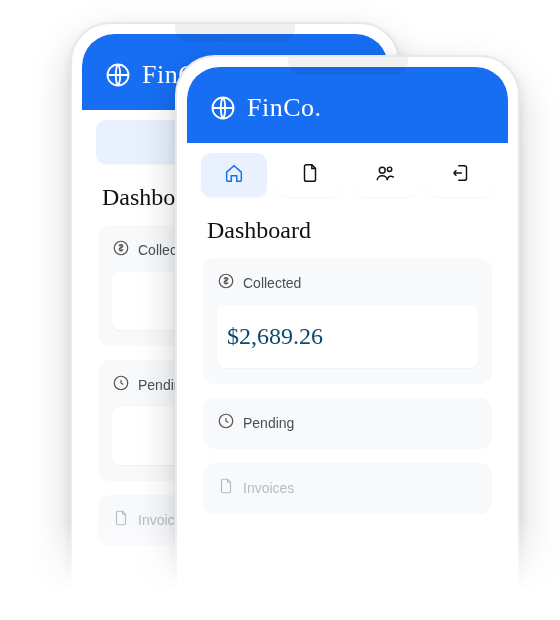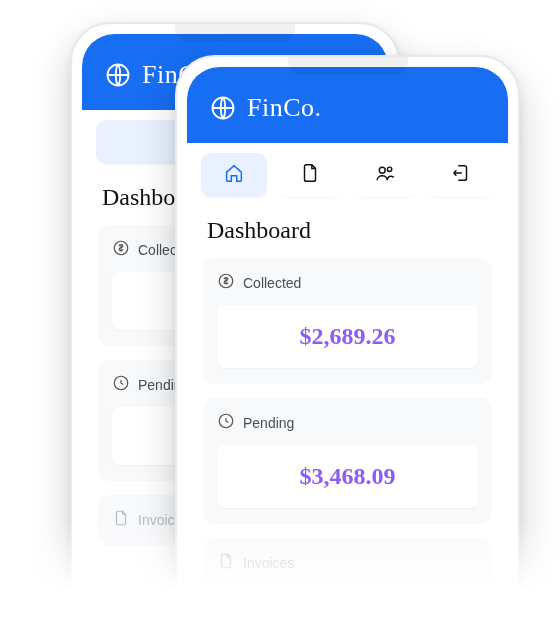--- a/index.html
+++ b/index.html
@@ -101,25 +101,23 @@
     color: #4a4f57;
     font-family: -apple-system, Helvetica, Arial, sans-serif;
     font-size: 14px;
   }
   .card-label-row svg { width: 18px; height: 18px; stroke: #555; stroke-width: 1.6; fill: none; }
   .card-value {
     background: #ffffff;
     border-radius: 8px;
     margin-top: 12px;
     padding: 18px 10px;
-    text-align: center;
     font-size: 24px;
-    color: #8b5cf6;
+    color: #0c4a6e;
     box-shadow: 0 1px 2px rgba(0,0,0,0.04);
-    font-weight: bold;
   }
   .card.faded .card-label-row { color: #b6bbc2; }
   .card.faded .card-label-row svg { stroke: #b6bbc2; }
 
   
   .card-value.blank { background:#fff; height:58px; }
 
   
   .phone.back  { left: 70px;  top: 22px;  width: 330px; height: 640px; }
   .phone.front { left: 175px; top: 55px;  width: 345px; height: 660px; }
@@ -270,21 +268,20 @@
       <div class="card">
         <div class="card-label-row">
           <span>
             <svg viewBox="0 0 24 24">
                 <circle cx="12" cy="12" r="9"></circle>
                 <path d="M12 8v4l3 2"></path>
               </svg>
           </span>
           <span>Pending</span>
         </div>
-        <div class="card-value">$3,468.09</div>
       </div>
 
       <div class="card faded">
         <div class="card-label-row">
           <span>
             <svg viewBox="0 0 24 24">
                 <path d="M8 3h6l4 4v12a2 2 0 0 1-2 2H8a2 2 0 0 1-2-2V5a2 2 0 0 1 2-2z"></path>
                 <path d="M14 3v4h4"></path>
               </svg>
           </span>

